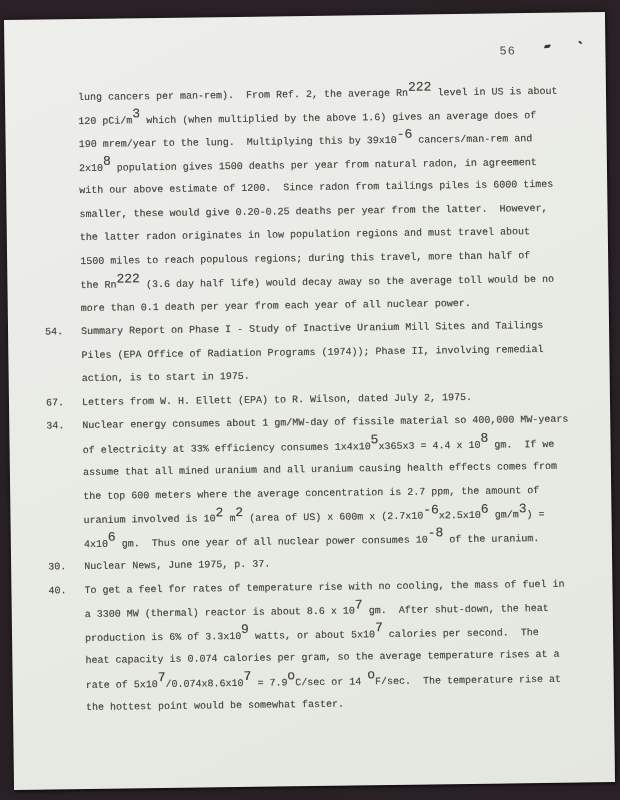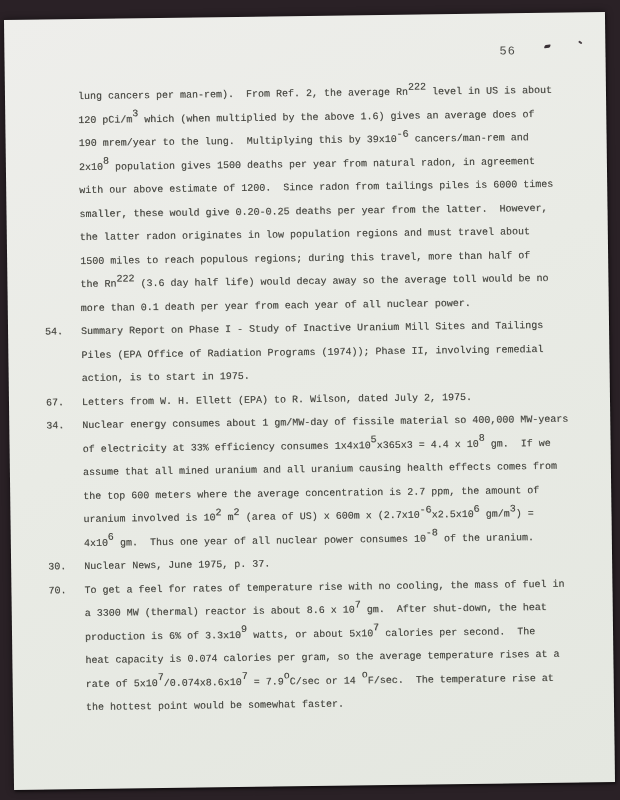--- a/index.html
+++ b/index.html
@@ -75,21 +75,21 @@
   }
   .line .num {
     position: absolute;
     left: 37px;
     top: 0;
   }
   .line .text {
     white-space: pre;
   }
   .sup {
-    font-size: 10px;
+    font-size: 13px;
     position: relative;
     top: -5.5px;
     letter-spacing: 0;
     margin-top: 32px;
   }
 </style>
 </head>
 <body>
 
 <div class="scan-bg"></div>
@@ -115,20 +115,20 @@
       <div class="line"><span class="text">Piles (EPA Office of Radiation Programs (1974)); Phase II, involving remedial</span></div>
       <div class="line"><span class="text">action, is to start in 1975.</span></div>
       <div class="line"><span class="num">67.</span><span class="text">Letters from W. H. Ellett (EPA) to R. Wilson, dated July 2, 1975.</span></div>
       <div class="line"><span class="num">34.</span><span class="text">Nuclear energy consumes about 1 gm/MW-day of fissile material so 400,000 MW-years</span></div>
       <div class="line"><span class="text">of electricity at 33% efficiency consumes 1x4x10<span class="sup">5</span>x365x3 = 4.4 x 10<span class="sup">8</span> gm.  If we</span></div>
       <div class="line"><span class="text">assume that all mined uranium and all uranium causing health effects comes from</span></div>
       <div class="line"><span class="text">the top 600 meters where the average concentration is 2.7 ppm, the amount of</span></div>
       <div class="line"><span class="text">uranium involved is 10<span class="sup">2</span> m<span class="sup">2</span> (area of US) x 600m x (2.7x10<span class="sup">-6</span>x2.5x10<span class="sup">6</span> gm/m<span class="sup">3</span>) =</span></div>
       <div class="line"><span class="text">4x10<span class="sup">6</span> gm.  Thus one year of all nuclear power consumes 10<span class="sup">-8</span> of the uranium.</span></div>
       <div class="line"><span class="num">30.</span><span class="text">Nuclear News, June 1975, p. 37.</span></div>
-      <div class="line"><span class="num">70.</span><span class="text">To get a feel for rates of temperature rise with no cooling, the mass of fuel in</span></div>
+      <div class="line"><span class="num">40.</span><span class="text">To get a feel for rates of temperature rise with no cooling, the mass of fuel in</span></div>
       <div class="line"><span class="text">a 3300 MW (thermal) reactor is about 8.6 x 10<span class="sup">7</span> gm.  After shut-down, the heat</span></div>
       <div class="line"><span class="text">production is 6% of 3.3x10<span class="sup">9</span> watts, or about 5x10<span class="sup">7</span> calories per second.  The</span></div>
       <div class="line"><span class="text">heat capacity is 0.074 calories per gram, so the average temperature rises at a</span></div>
       <div class="line"><span class="text">rate of 5x10<span class="sup">7</span>/0.074x8.6x10<span class="sup">7</span> = 7.9<span class="sup">o</span>C/sec or 14 <span class="sup">o</span>F/sec.  The temperature rise at</span></div>
       <div class="line"><span class="text">the hottest point would be somewhat faster.</span></div>
     </div>
 </div>
 
 </body></html>

